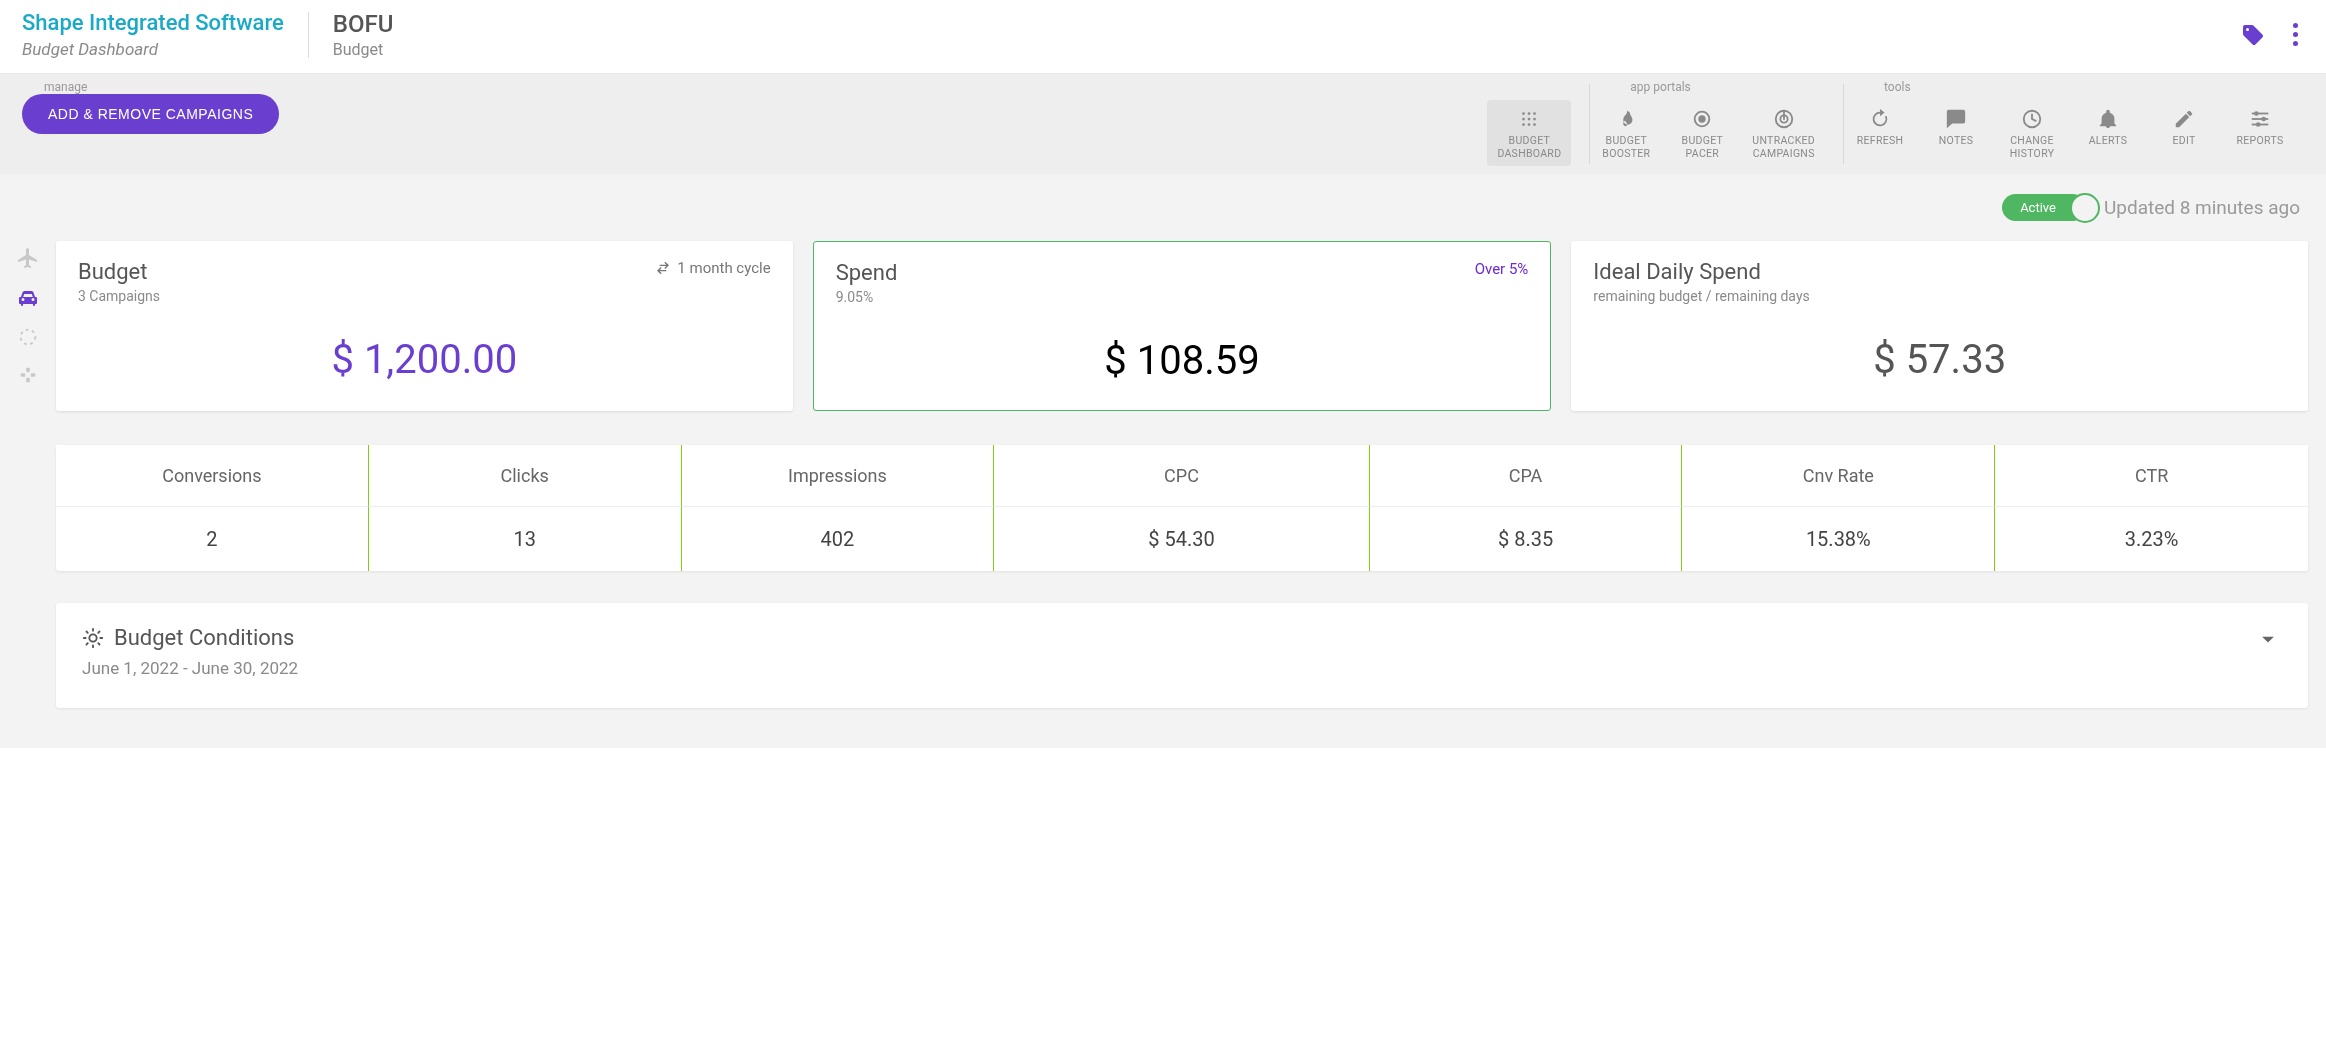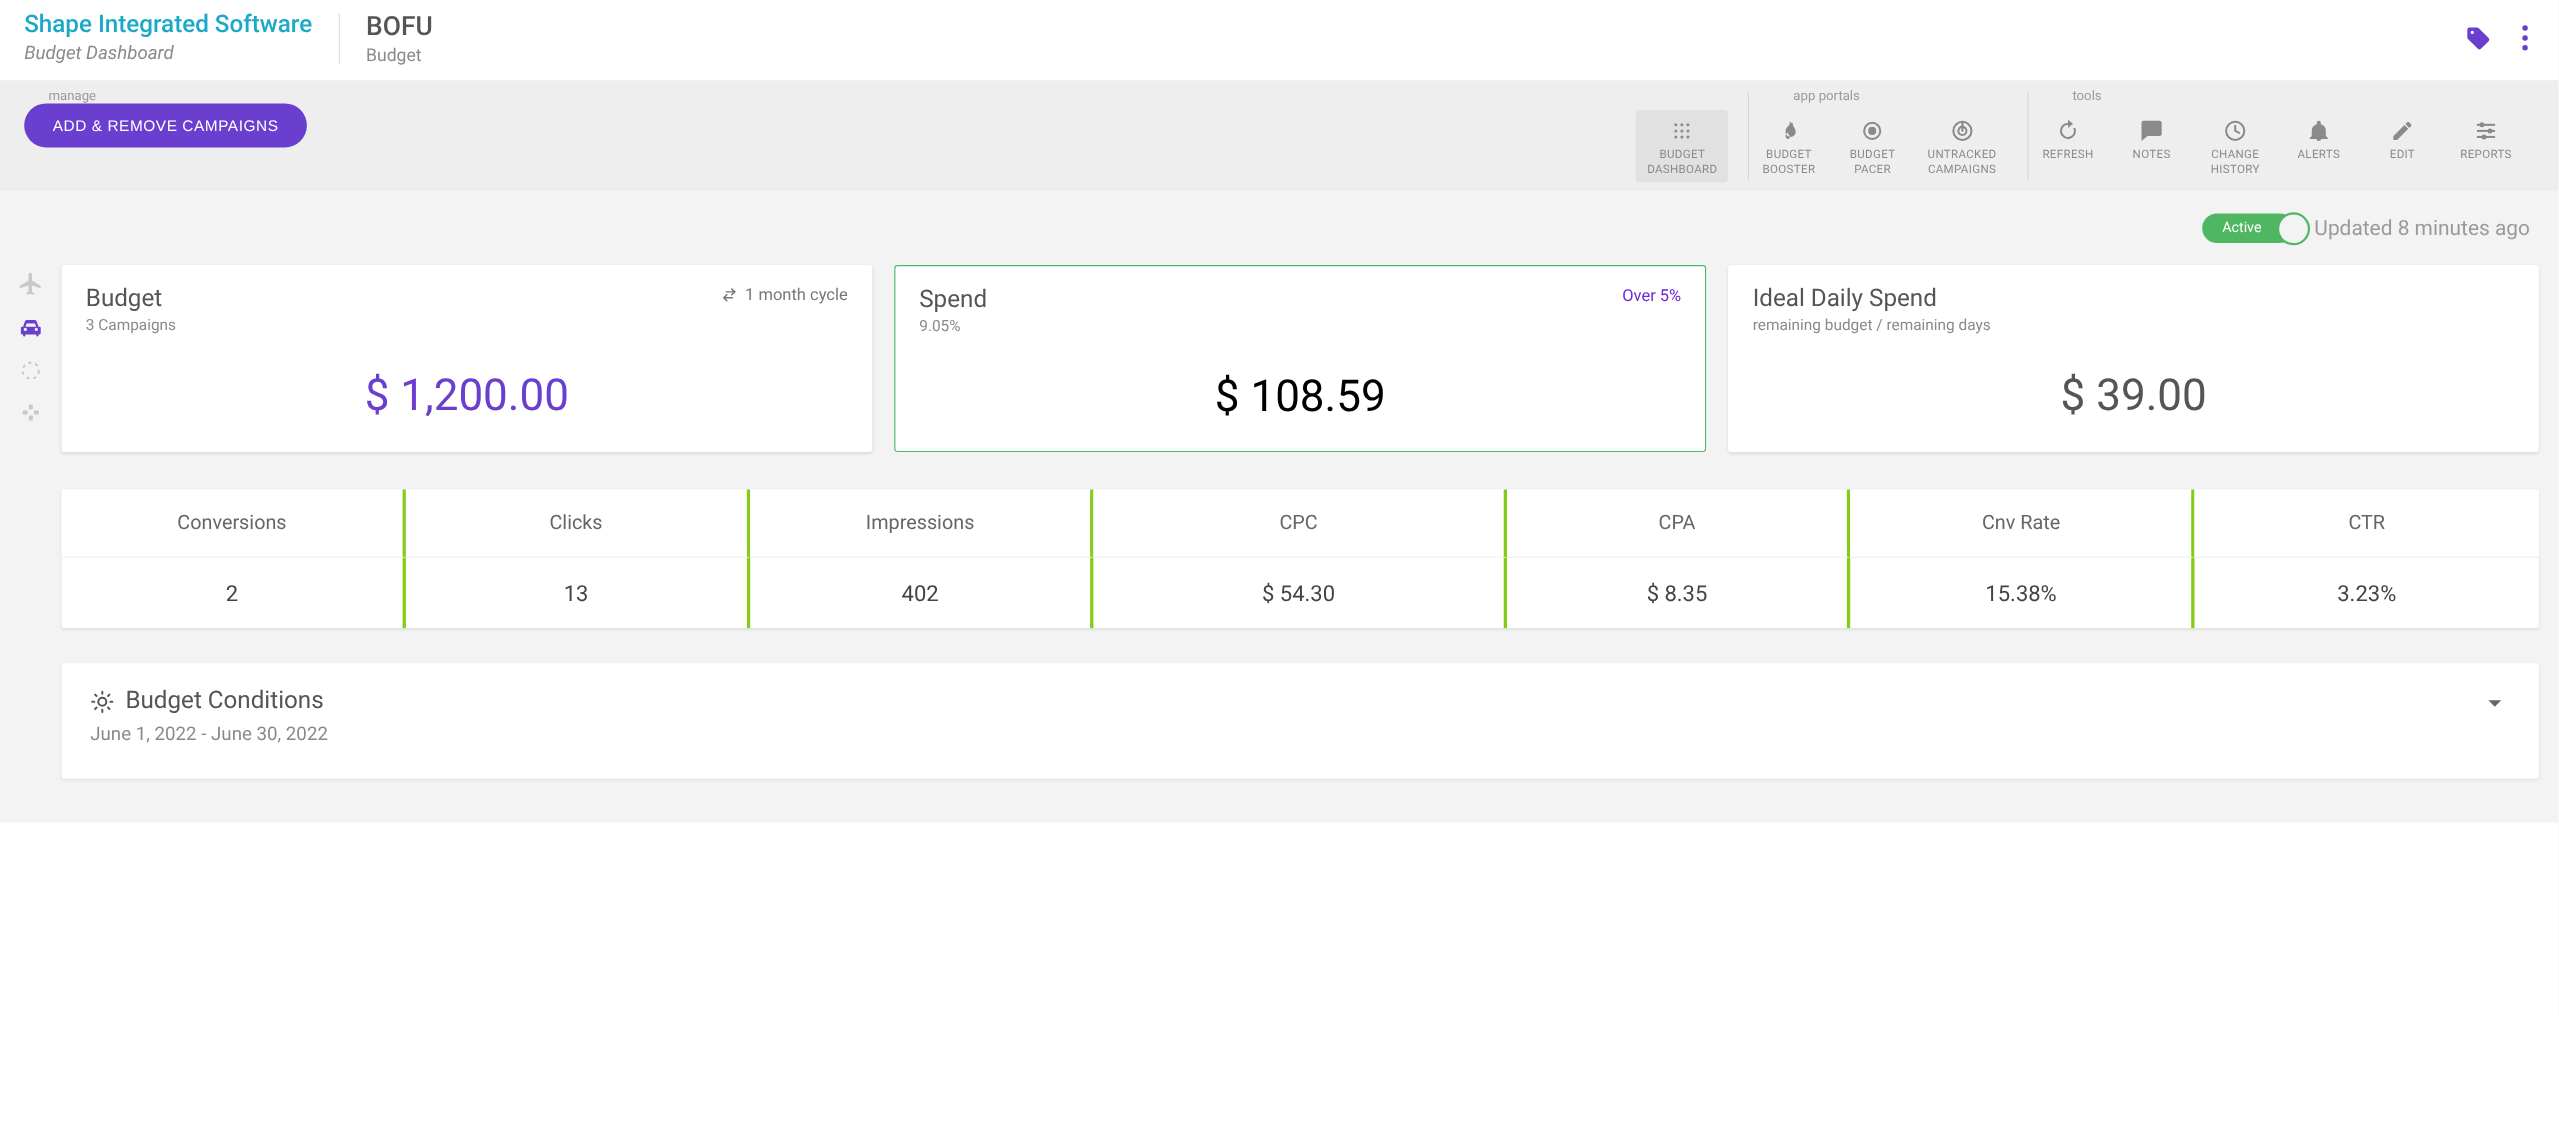--- a/index.html
+++ b/index.html
@@ -226,21 +226,21 @@
     margin-top: 34px;
     background: #fff;
     border-radius: 3px;
     box-shadow: 0 1px 3px rgba(0,0,0,.08);
     display: grid;
     grid-template-columns: 1fr 1fr 1fr 1.2fr 1fr 1fr 1fr;
   }
   .m-head, .m-cell {
     padding: 20px 10px;
     text-align: center;
-    border-right: 3px solid #84cc16;
+    border-right: 1px solid #84cc16;
     font-size: 18px;
   }
   .m-head { color: #666; background:#fff; border-bottom: 1px solid #eee;}
   .m-cell { color: #444; font-size: 20px; }
   .metrics > :nth-child(7n) { border-right: none; }
 
   
   .conditions {
     margin-top: 32px;
     background: #fff;
@@ -503,21 +503,21 @@
         <div class="big-value">$ 108.59</div>
       </div>
 
       <div class="card ideal">
         <div class="card-head">
           <div>
             <div class="card-title">Ideal Daily Spend</div>
             <div class="card-sub">remaining budget / remaining days</div>
           </div>
         </div>
-        <div class="big-value">$ 39.00</div>
+        <div class="big-value">$ 57.33</div>
       </div>
 
     </div>
 
     <div class="metrics">
       <div class="m-head">Conversions</div>
       <div class="m-head">Clicks</div>
       <div class="m-head">Impressions</div>
       <div class="m-head">CPC</div>
       <div class="m-head">CPA</div>

